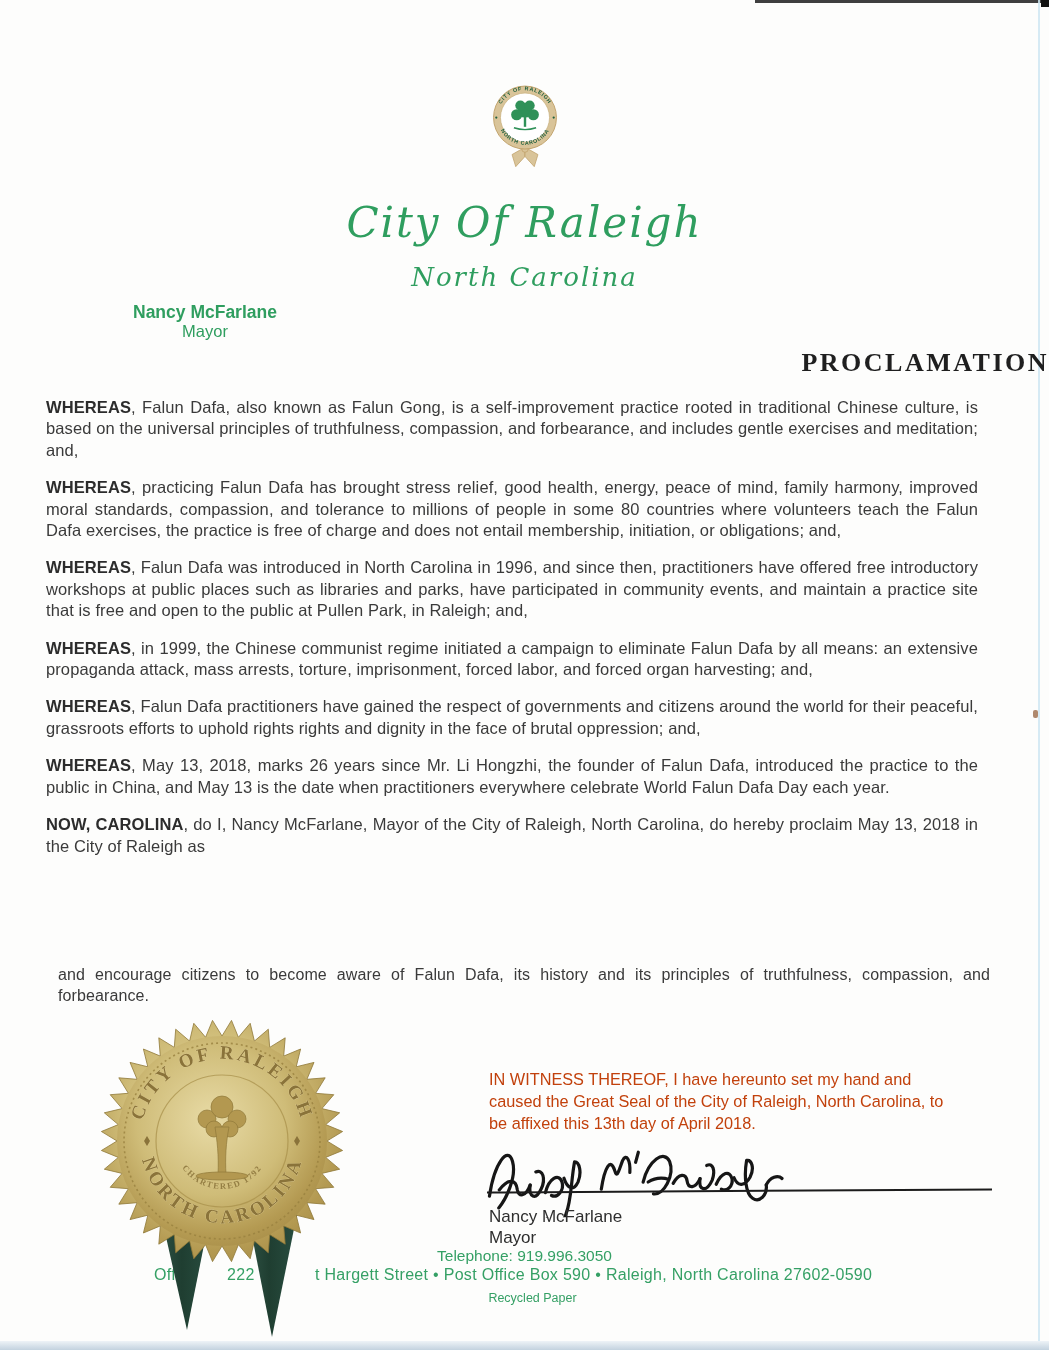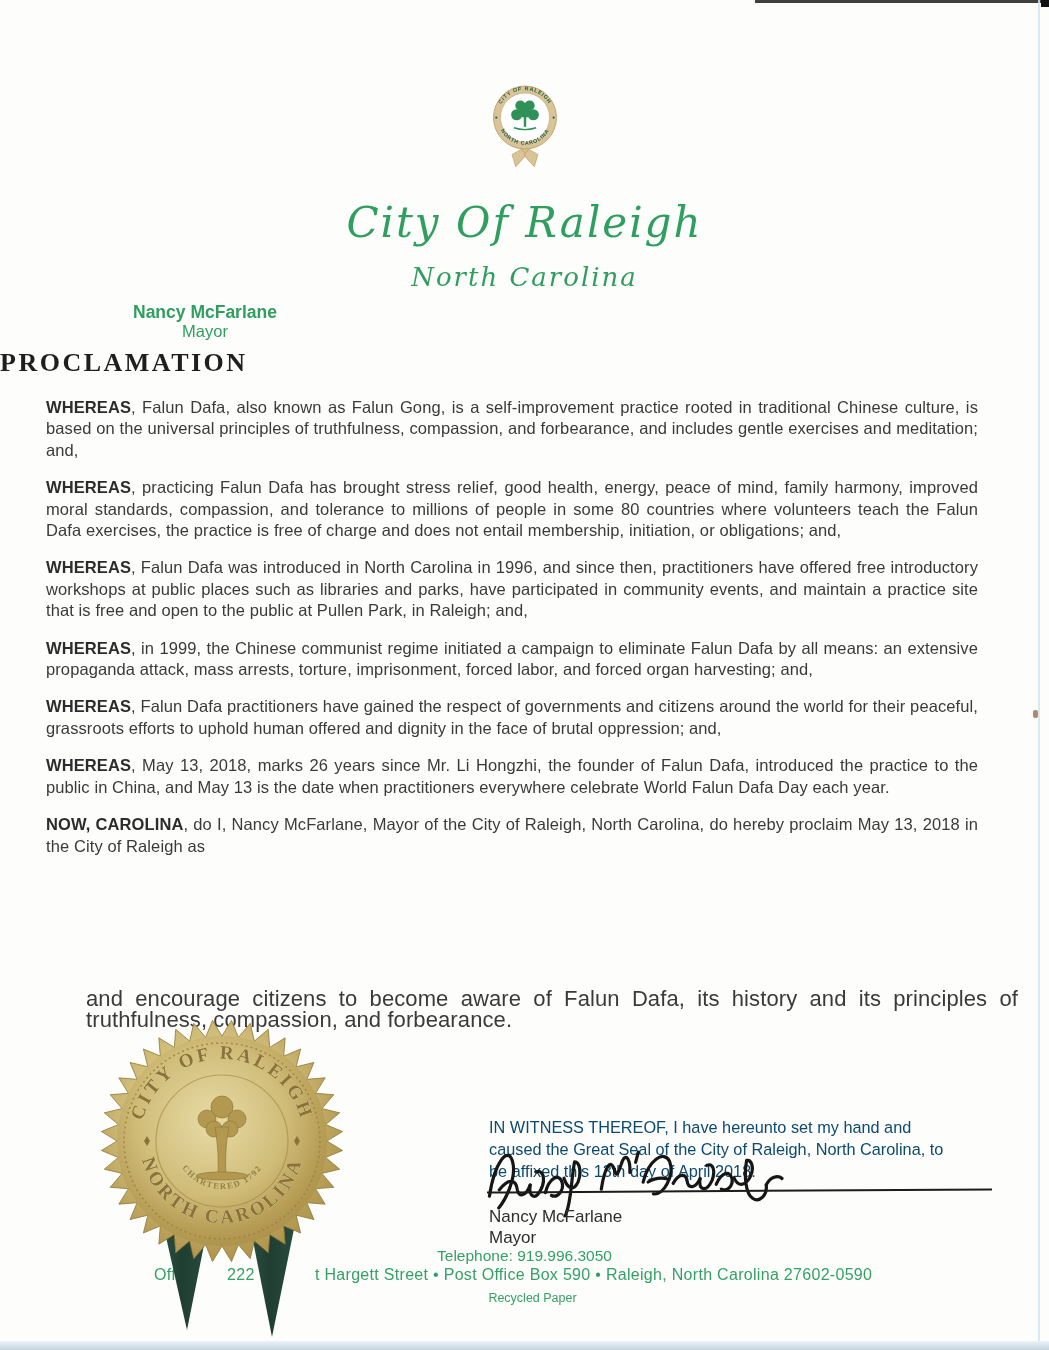--- a/index.html
+++ b/index.html
@@ -24,35 +24,35 @@
   .state-script{
     position:absolute;top:262px;left:0;width:100%;text-align:center;
     font-family:"DejaVu Serif", serif;font-style:italic;font-size:26px;
     color:#2f9e5f;letter-spacing:2px;
   }
   .mayor-block{position:absolute;left:133px;top:303px;text-align:center;line-height:19px;color:#2f9e5f;}
   .mayor-name{font-weight:bold;font-size:17.5px;}
   .mayor-title{font-size:16.5px;}
   
   .doc-title{
-    position:absolute;top:348px;left:0;width:100%;text-align:left;
+    position:absolute;top:348px;left:0;width:100%;text-align:right;
     font-family:"Liberation Serif", serif;font-weight:bold;font-size:26px;
     letter-spacing:2.5px;color:#1f1f1f;
   }
   .body-copy{position:absolute;left:46px;top:397px;width:932px;}
   .para{font-size:16.5px;line-height:21.4px;text-align:justify;margin:0 0 16px 0;letter-spacing:.1px;}
   .para .lead{font-weight:bold;color:#2c2c2c;}
   .proclaim-title{
     position:absolute;top:936px;left:0;width:100%;text-align:center;
     font-family:"Liberation Serif", serif;font-weight:bold;font-size:31px;
     letter-spacing:1.5px;color:#1d1d1d;
   }
-  .closing{position:absolute;left:58px;top:988px;width:932px;font-size:22px;line-height:21.4px;text-align:justify;letter-spacing:.1px;margin-left:28px;}
-  
-  .witness{position:absolute;left:489px;top:1068px;width:480px;font-size:16.3px;line-height:22px;color:#0c4a6e;margin-top:48px;}
+  .closing{position:absolute;left:58px;top:964px;width:932px;font-size:16px;line-height:21.4px;text-align:justify;letter-spacing:.1px;}
+  
+  .witness{position:absolute;left:489px;top:1068px;width:480px;font-size:16.3px;line-height:22px;color:#c2410c;}
   .sig-svg{position:absolute;left:478px;top:1140px;transform:rotate(-1.5deg);}
   .sig-line{position:absolute;left:487px;top:1190px;width:505px;height:2px;background:#1c1c1c;transform:rotate(-.35deg);}
   .printed-name{position:absolute;left:489px;top:1206px;font-size:17px;line-height:21px;color:#2e2e2e;}
   
   .foot-tel{position:absolute;top:1247px;left:0;width:100%;text-align:center;font-size:15.5px;color:#35a065;}
   .foot-addr{position:absolute;top:1266px;left:0;width:100%;height:22px;font-size:16px;color:#35a065;letter-spacing:.3px;}
   .foot-addr span{position:absolute;top:0;white-space:nowrap;}
   .addr-f0{left:122px;margin-left:32px;} .addr-f1{left:227px;} .addr-f2{left:315px;text-align:right;}
   .foot-recycled{position:absolute;top:1291px;left:0;width:100%;text-align:center;font-size:12.5px;color:#35a065;padding-left:8px;}
   
@@ -148,21 +148,21 @@
     <div class="mayor-title">Mayor</div>
   </div>
 
   <div class="doc-title">PROCLAMATION</div>
 
   <div class="body-copy">
     <p class="para"><span class="lead">WHEREAS</span><span>, Falun Dafa, also known as Falun Gong, is a self-improvement practice rooted in traditional Chinese culture, is based on the universal principles of truthfulness, compassion, and forbearance, and includes gentle exercises and meditation; and,</span></p>
     <p class="para"><span class="lead">WHEREAS</span><span>, practicing Falun Dafa has brought stress relief, good health, energy, peace of mind, family harmony, improved moral standards, compassion, and tolerance to millions of people in some 80 countries where volunteers teach the Falun Dafa exercises, the practice is free of charge and does not entail membership, initiation, or obligations; and,</span></p>
     <p class="para"><span class="lead">WHEREAS</span><span>, Falun Dafa was introduced in North Carolina in 1996, and since then, practitioners have offered free introductory workshops at public places such as libraries and parks, have participated in community events, and maintain a practice site that is free and open to the public at Pullen Park, in Raleigh; and,</span></p>
     <p class="para"><span class="lead">WHEREAS</span><span>, in 1999, the Chinese communist regime initiated a campaign to eliminate Falun Dafa by all means: an extensive propaganda attack, mass arrests, torture, imprisonment, forced labor, and forced organ harvesting; and,</span></p>
-    <p class="para"><span class="lead">WHEREAS</span><span>, Falun Dafa practitioners have gained the respect of governments and citizens around the world for their peaceful, grassroots efforts to uphold human offered and dignity in the face of brutal oppression; and,</span></p>
+    <p class="para"><span class="lead">WHEREAS</span><span>, Falun Dafa practitioners have gained the respect of governments and citizens around the world for their peaceful, grassroots efforts to uphold rights rights and dignity in the face of brutal oppression; and,</span></p>
     <p class="para"><span class="lead">WHEREAS</span><span>, May 13, 2018, marks 26 years since Mr. Li Hongzhi, the founder of Falun Dafa, introduced the practice to the public in China, and May 13 is the date when practitioners everywhere celebrate World Falun Dafa Day each year.</span></p>
     <p class="para"><span class="lead">NOW, CAROLINA</span><span>, do I, Nancy McFarlane, Mayor of the City of Raleigh, North Carolina, do hereby proclaim May 13, 2018 in the City of Raleigh as</span></p>
   </div>
 
   <div class="closing">and encourage citizens to become aware of Falun Dafa, its history and its principles of truthfulness, compassion, and forbearance.</div>
 
   <div class="witness">
     <div>IN WITNESS THEREOF, I have hereunto set my hand and</div>
     <div>caused the Great Seal of the City of Raleigh, North Carolina, to</div>
     <div>be affixed this 13th day of April 2018.</div>

